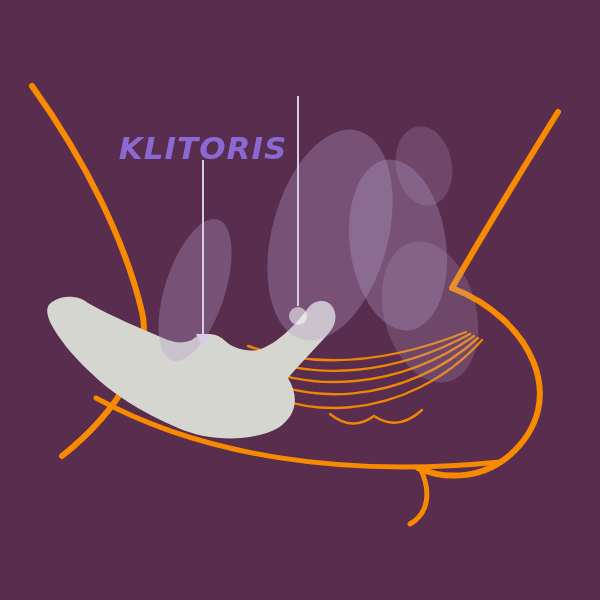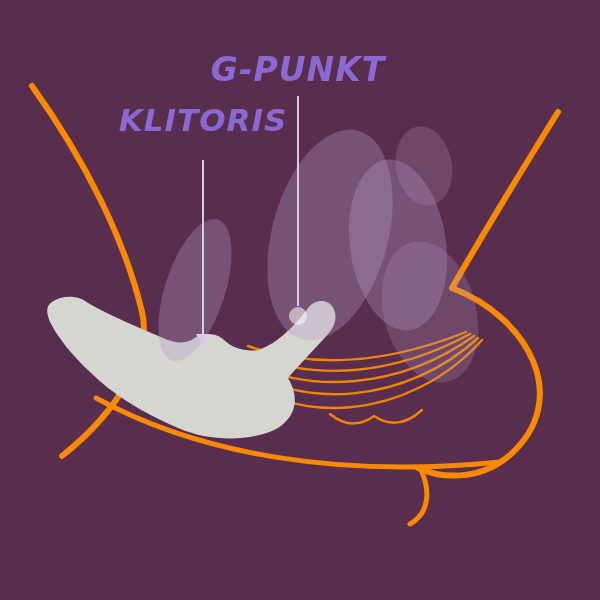--- a/index.html
+++ b/index.html
@@ -42,21 +42,21 @@
     position: absolute;
     transform: translateX(-50%);
     font-weight: bold;
     font-style: italic;
     color: var(--label-purple);
     letter-spacing: 1px;
     white-space: nowrap;
     user-select: none;
   }
   .label-gspot { left: 298px; top: 50px; font-size: 33px; }
-  .label-klitoris { left: 203px; top: 102px; font-size: 31px; text-align: center; }
+  .label-klitoris { left: 203px; top: 130px; font-size: 31px; text-align: center; }
 </style>
 </head>
 <body>
 
 <div class="stage">
 
   <svg class="diagram" width="600" height="600" viewBox="0 0 600 600">
 
     <path class="orange-stroke" stroke-width="6" d="M 32 86 C 85 160, 125 240, 142 312 C 152 352, 120 410, 62 456"></path>
 
@@ -101,17 +101,16 @@
       <ellipse class="overlay-light" cx="430" cy="312" rx="46" ry="72" transform="rotate(-15 430 312)"></ellipse>
     </g>
 
     <line class="leader" x1="298" y1="96" x2="298" y2="306"></line>
     <circle class="marker-dot" cx="298" cy="316" r="9"></circle>
 
     <line class="leader" x1="203" y1="160" x2="203" y2="334"></line>
     <polygon class="arrowhead" points="196,334 210,334 203,348"></polygon>
   </svg>
 
-  <div class="label label-gspot">G-PUNKT</div>
 
   <div class="label label-klitoris">KLITORIS</div>
 
 </div>
 
 </body></html>

